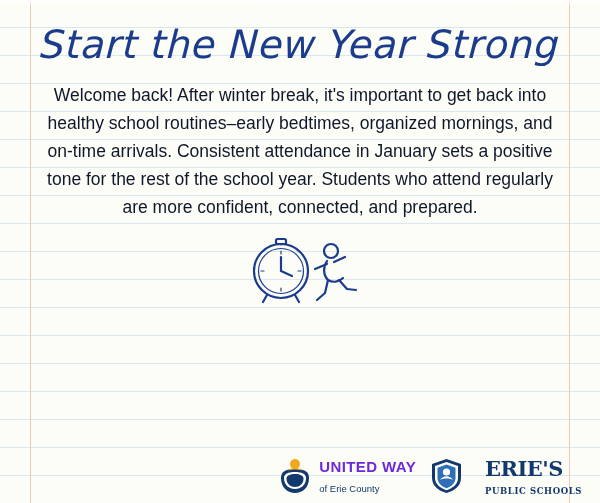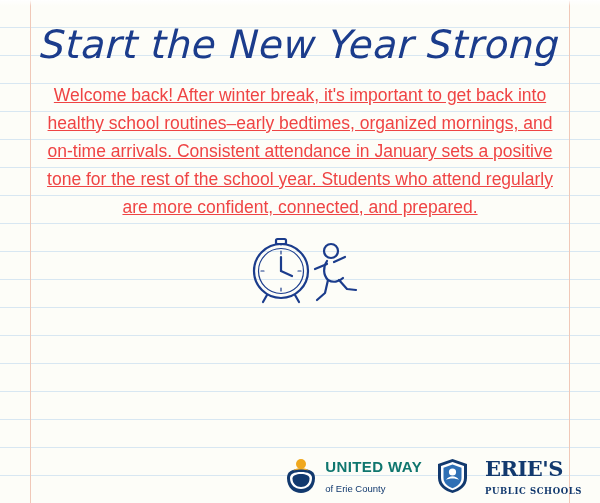--- a/index.html
+++ b/index.html
@@ -64,26 +64,25 @@
     line-height: 1.1;
     color: #1b3c8c;
     font-weight: 400;
     letter-spacing: 0.5px;
     font-style: italic;
     margin: 6px 0 14px 0;
     transform: skewX(-3deg);
   }
 
   .para {
-    color: #ef4444;
+    color: #0f172a;
     font-size: 17.5px;
     line-height: 28px;
     margin: 0 6px 0 6px;
     font-weight: 400;
-    text-decoration: underline;
   }
   .para + .para {
     margin-top: 28px;
   }
 
   
   .illus {
     position: relative;
     z-index: 2;
     height: 72px;
@@ -109,33 +108,33 @@
     gap: 7px;
   }
   .uw-text {
     text-align: left;
     line-height: 1;
   }
   .uw-text .t1 {
     display: block;
     font-size: 15px;
     font-weight: bold;
-    color: #0f766e;
+    color: #6d28d9;
     letter-spacing: 0.4px;
   }
   .uw-text .t2 {
     display: block;
     font-size: 9.5px;
     color: #12396e;
     margin-top: 10px;
   }
   .logo-eps {
     display: flex;
     align-items: center;
-    gap: 16px;
+    gap: 22px;
   }
   .eps-text {
     text-align: left;
     line-height: 1;
   }
   .eps-text .e1 {
     display: block;
     font-family: "DejaVu Serif", serif;
     font-size: 21px;
     font-weight: bold;

